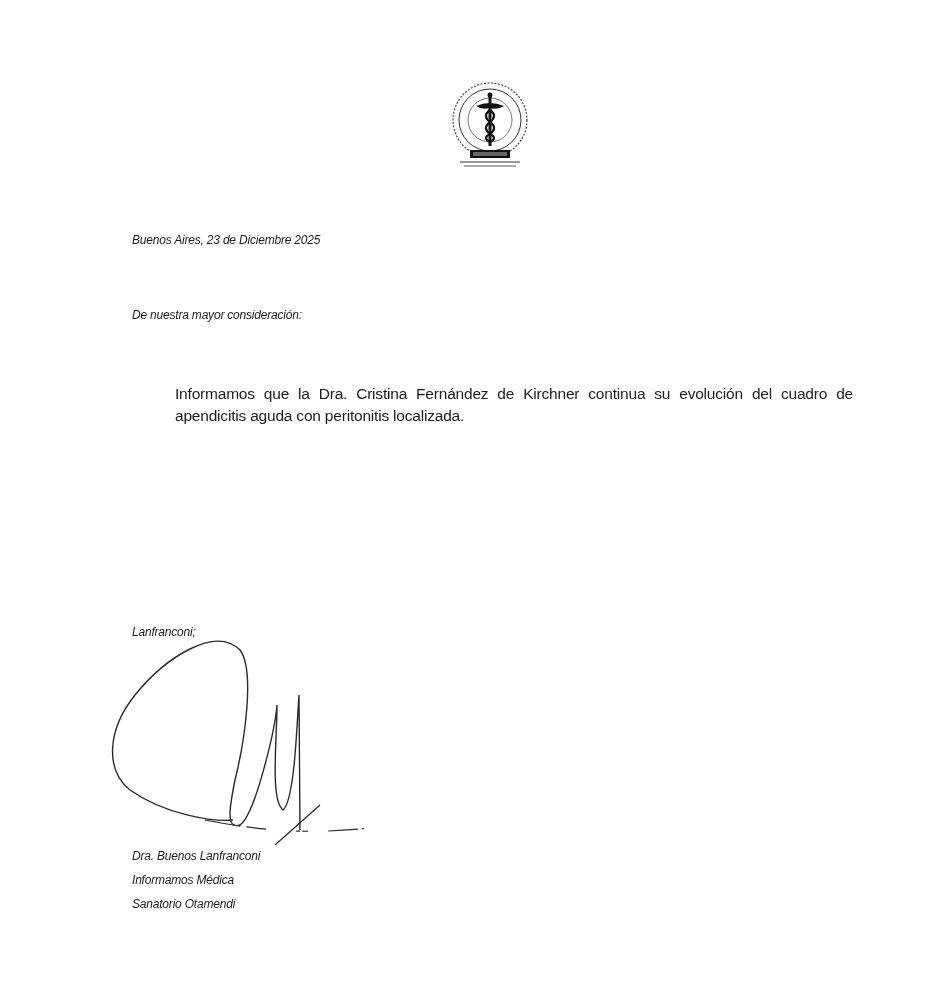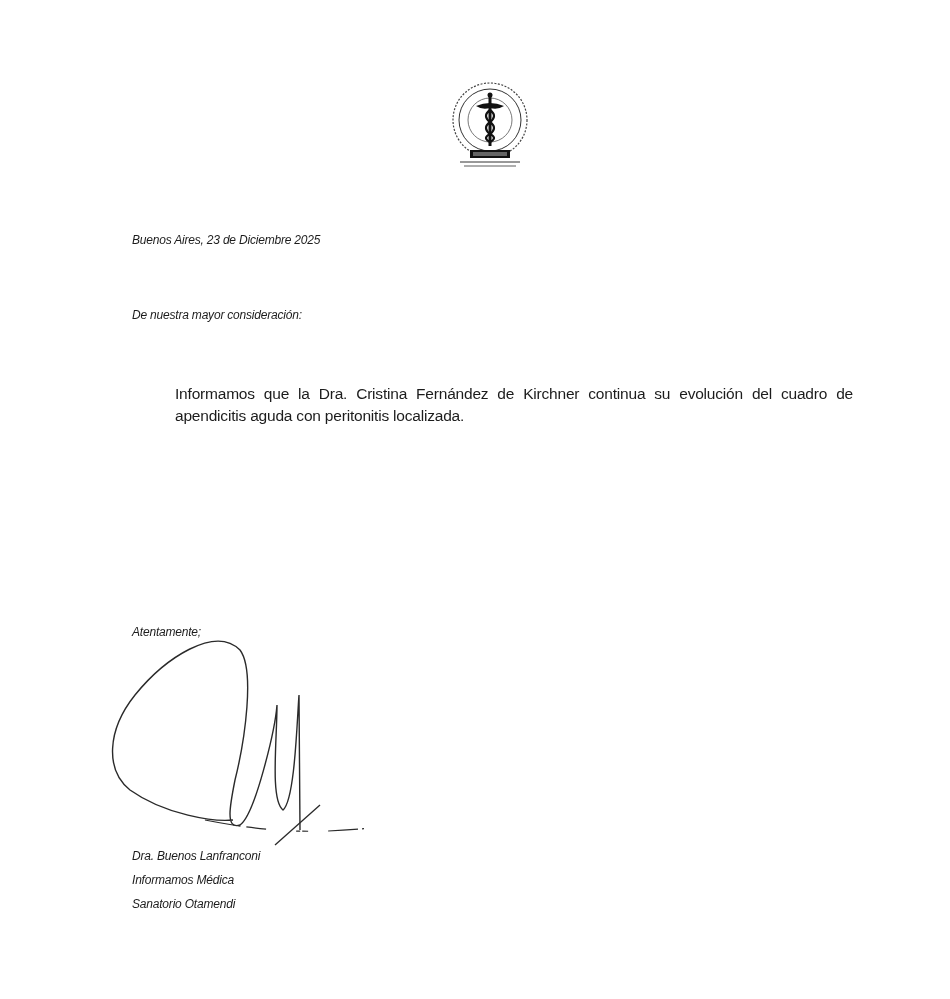--- a/index.html
+++ b/index.html
@@ -34,21 +34,21 @@
   </div>
 
   <div class="txt" style="top:229px">Buenos Aires, 23 de Diciembre 2025</div>
 
   <div class="txt" style="top:304px">De nuestra mayor consideración:</div>
 
   <div class="p-wrap" style="top:383px">Informamos que la Dra. Cristina Fernández de Kirchner continua su evolución del cuadro de apendicitis aguda con peritonitis localizada.</div>
 
 
 
-  <div class="txt" style="top:621px">Atentamente;</div>
+  <div class="txt" style="top:621px">Lanfranconi;</div>
 
   <div class="sig">
     <svg width="280" height="220" viewBox="0 0 280 220">
       <path d="M128 190 C110 192 60 185 25 160 C0 140 2 100 30 65 C60 28 110 -5 135 20 C150 40 140 110 130 150 C125 175 120 200 135 195 C150 185 170 100 172 75 C172 110 165 170 178 180 C190 170 192 90 194 65 L195 200" fill="none" stroke="#2a2a2a" stroke-width="1.4"></path>
       <path d="M100 190 C150 200 200 205 265 198" fill="none" stroke="#2a2a2a" stroke-width="1.2" stroke-dasharray="30 4 2 6 20"></path>
       <path d="M170 215 L215 175" fill="none" stroke="#2a2a2a" stroke-width="1.3"></path>
     </svg>
   </div>
 
   <div class="txt" style="top:845px">Dra. Buenos Lanfranconi</div>

